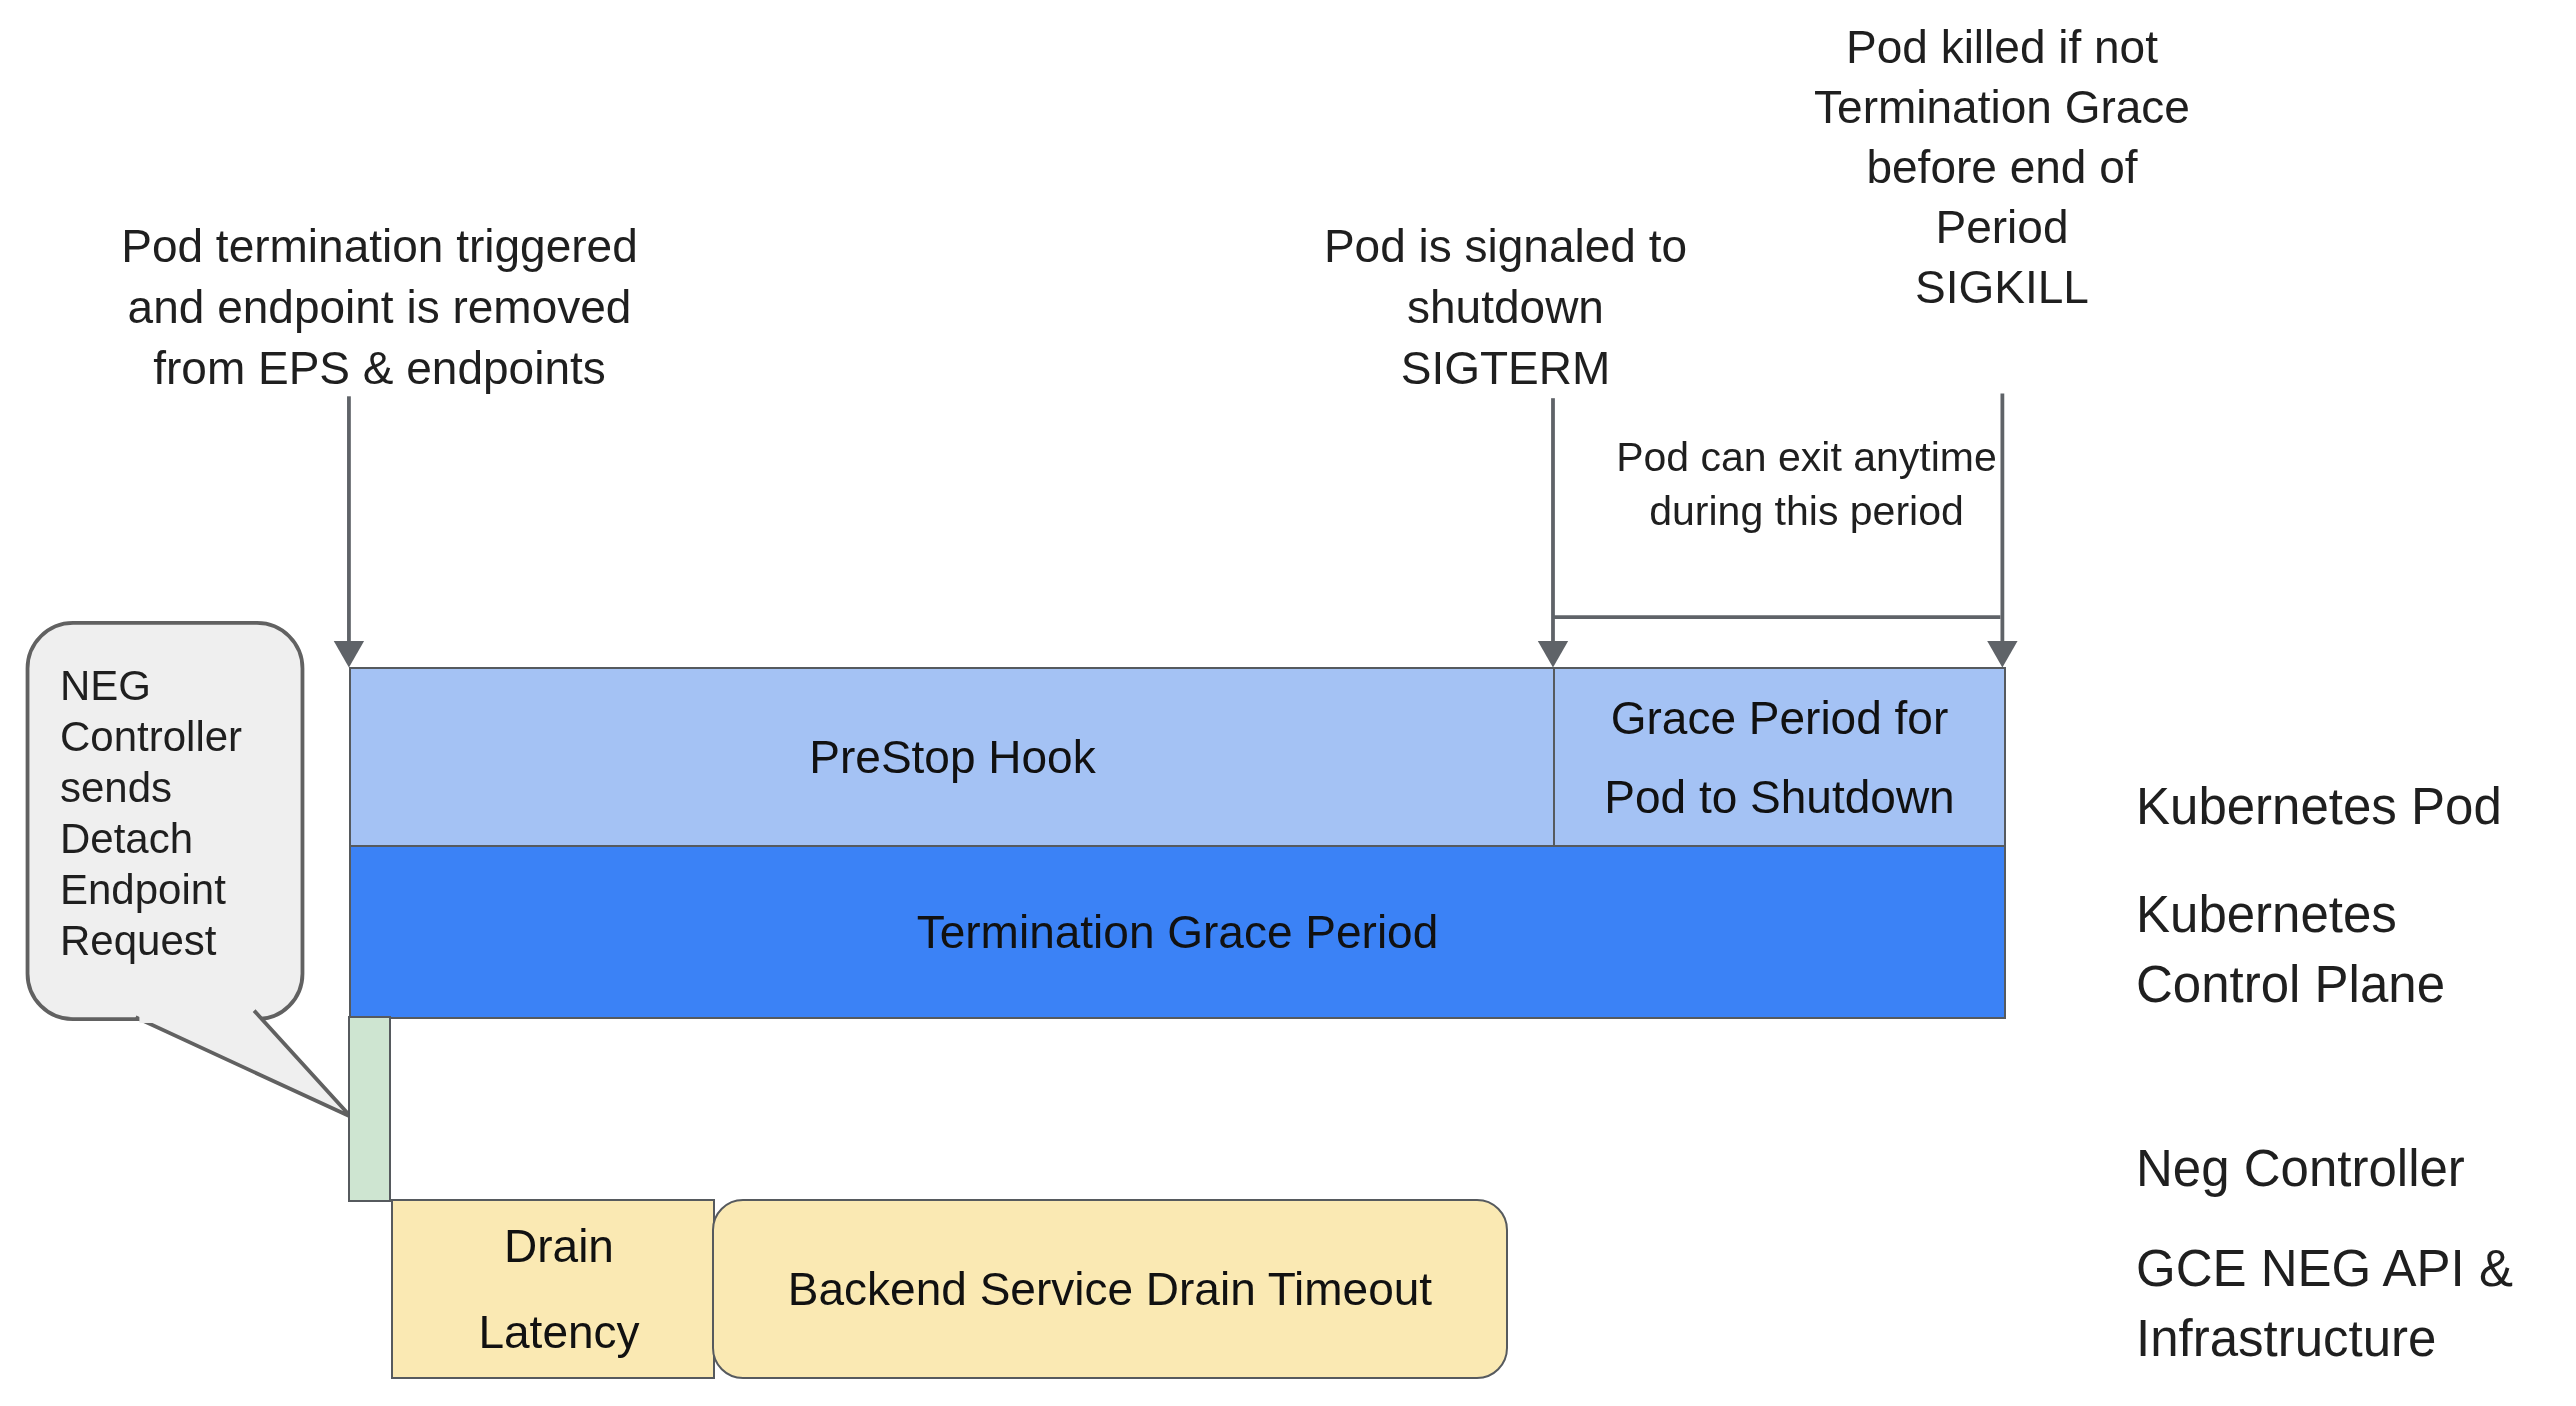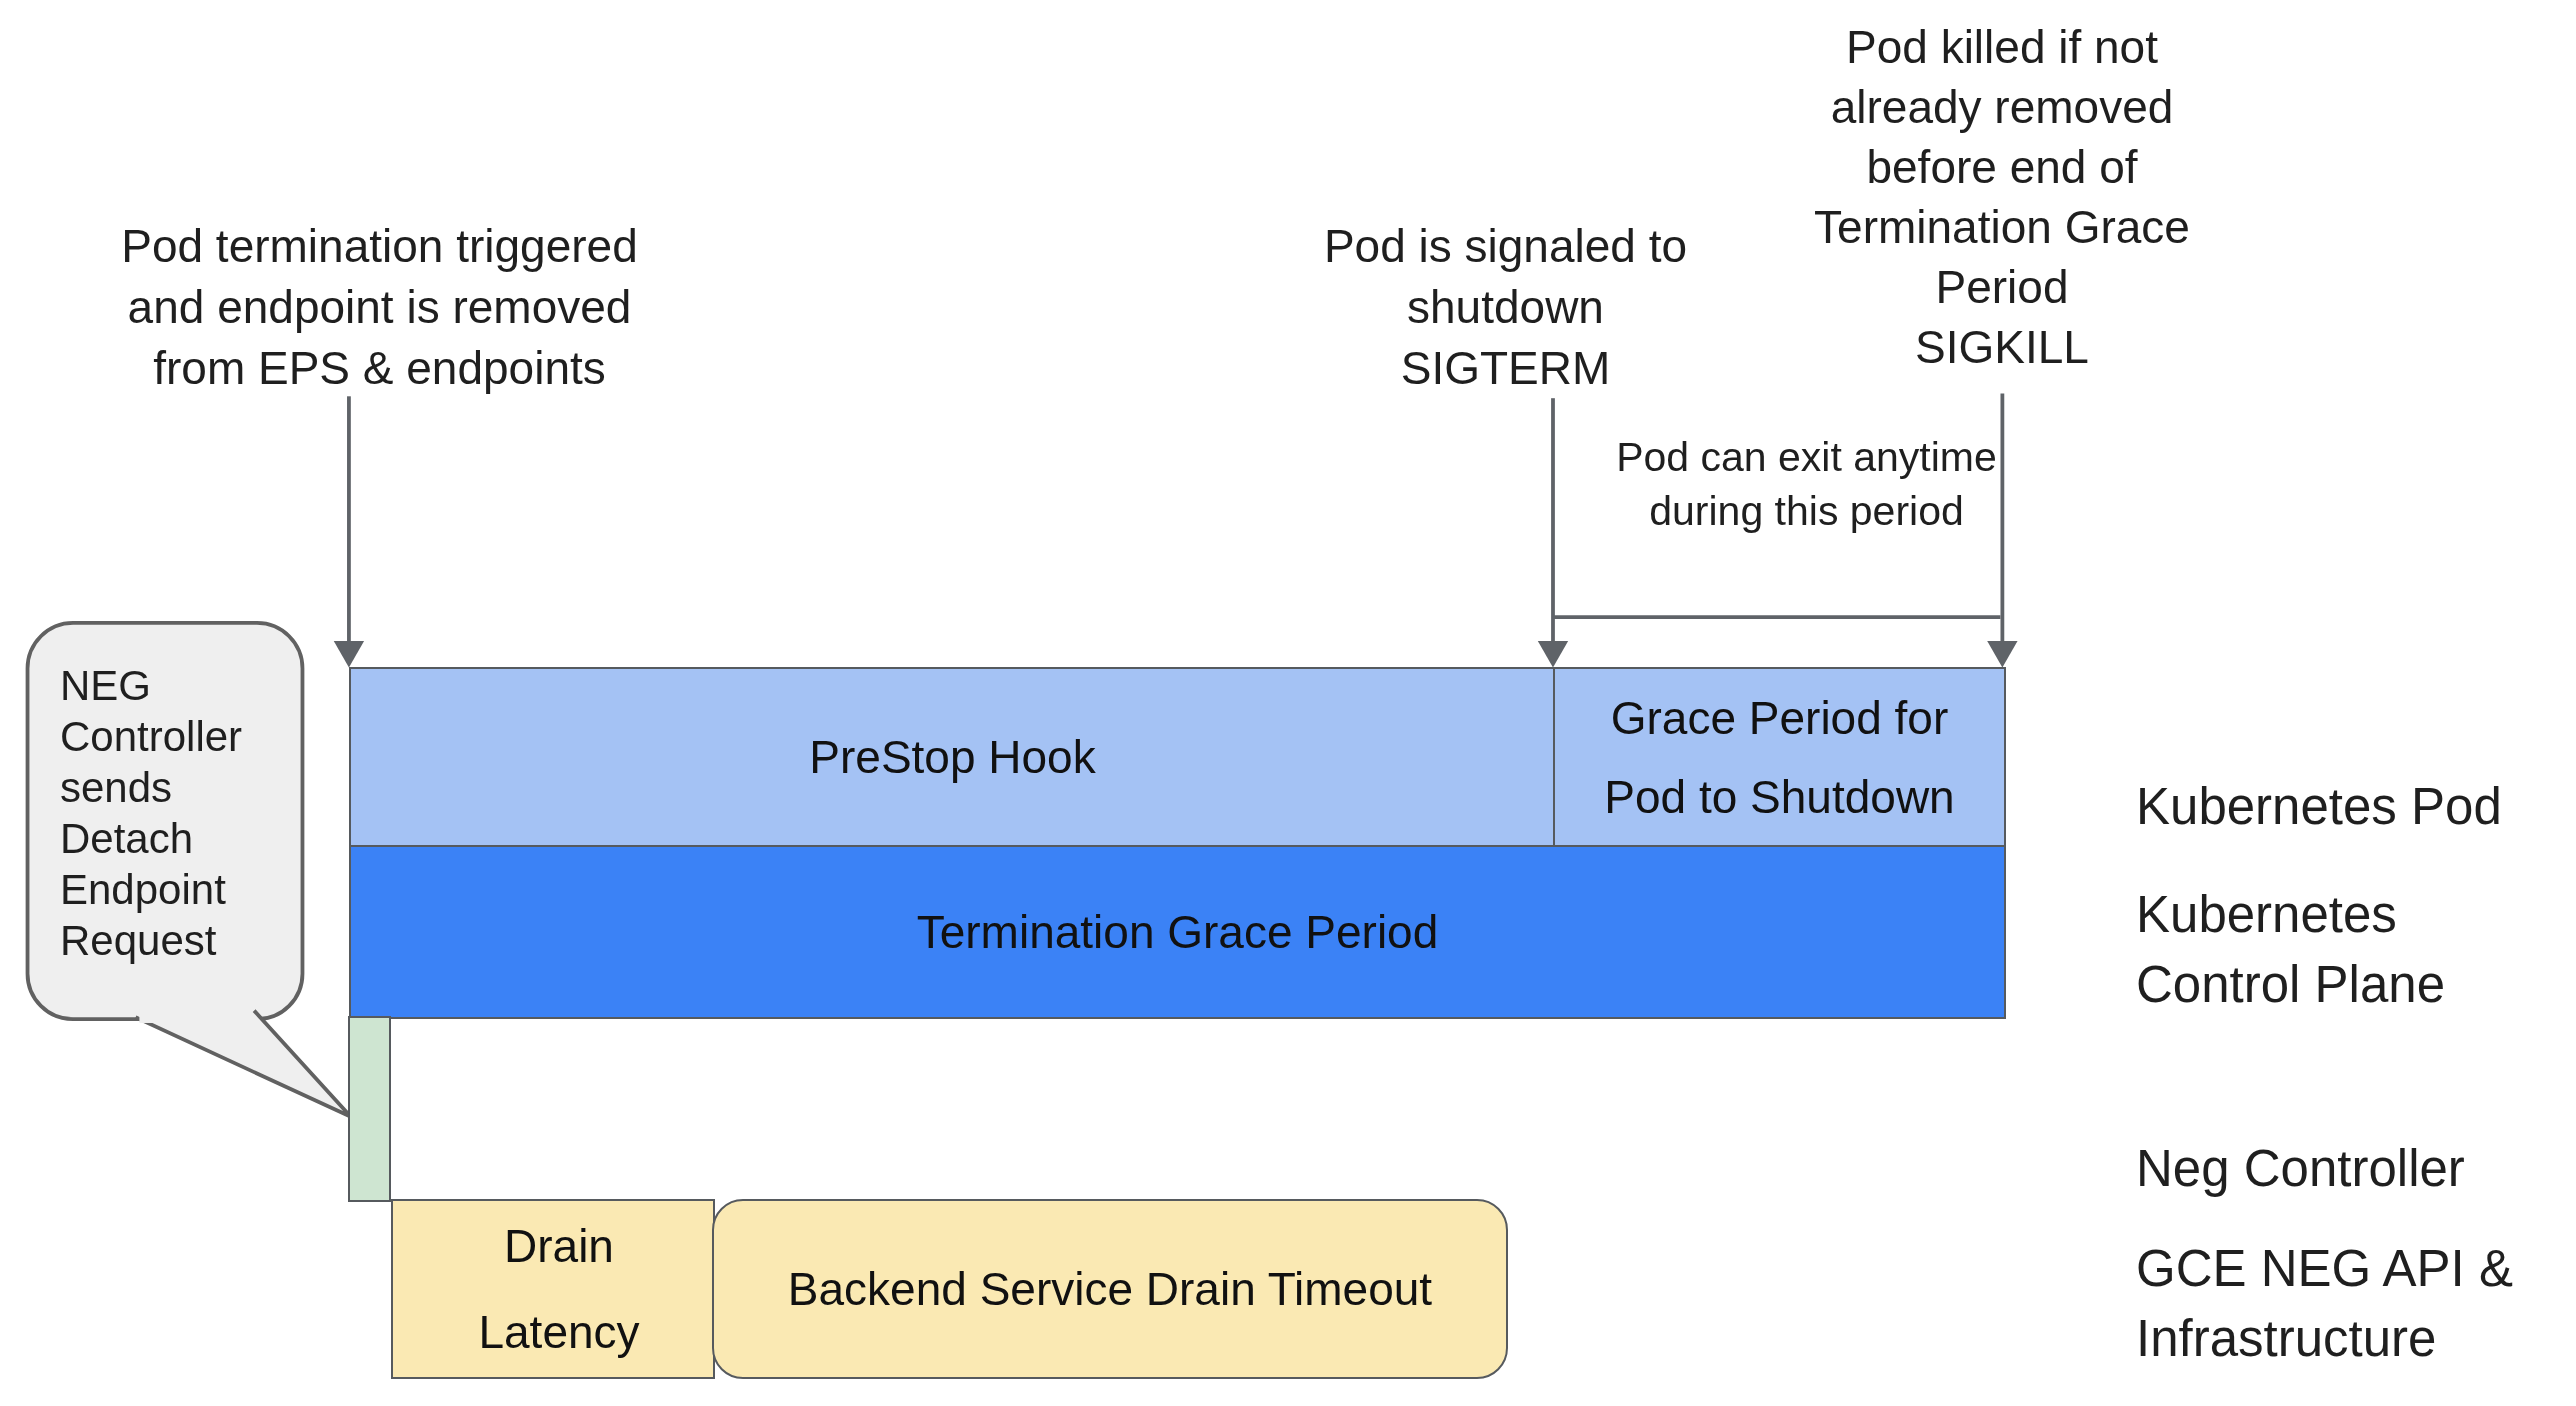--- a/index.html
+++ b/index.html
@@ -35,23 +35,22 @@
   </div>
 
   <div class="abs ann" style="left:1292px;top:216px;width:427px;">
     <div>Pod is signaled to</div>
     <div>shutdown</div>
     <div>SIGTERM</div>
   </div>
 
   <div class="abs ann ann3" style="left:1784px;top:17px;width:436px;">
     <div>Pod killed if not</div>
-    <div>already removed</div>
+    <div>Termination Grace</div>
     <div>before end of</div>
-    <div>Termination Grace</div>
     <div>Period</div>
     <div>SIGKILL</div>
   </div>
 
   <div class="abs ann ann-small" style="left:1598px;top:430px;width:417px;">
     <div>Pod can exit anytime</div>
     <div>during this period</div>
   </div>
 
   <svg class="overlay" viewBox="0 0 2717 1483">

